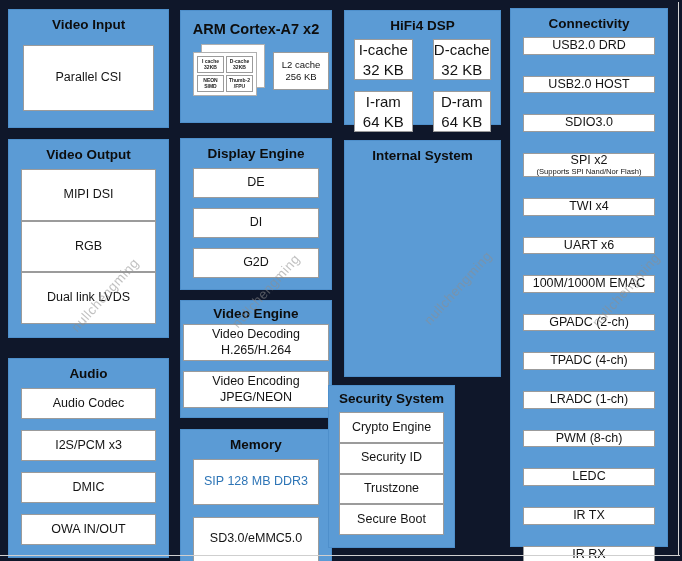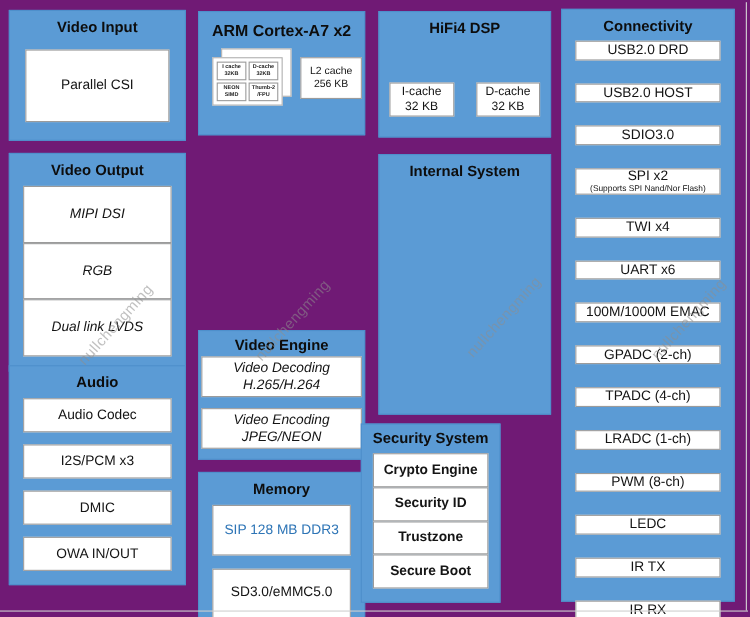--- a/index.html
+++ b/index.html
@@ -1,19 +1,19 @@
 <!DOCTYPE html>
 <html><head>
 <meta charset="utf-8">
 <style>
   html,body{margin:0;padding:0;background:#ffffff;}
   .page{
     position:relative;
     width:682px;height:561px;
-    background:#701a75;
+    background:#0f172a;
     font-family:"Liberation Sans", sans-serif;
     color:#111;
     overflow:hidden;
   }
   
   .group{
     position:absolute;
     background:#5b9bd5;
     border:1px solid #4e8fcb;
     box-sizing:border-box;
@@ -46,22 +46,22 @@
     line-height:1.25;
     color:#141414;
   }
   .pre{white-space:pre-line;}
   .accent{color:#2e75b6;}
 
   
   .g-video-input{left:8px;top:9px;width:161px;height:119px;}
   .g-video-input .items{padding:8px 14px 16px;}
   .g-video-output{left:8px;top:139px;width:161px;height:199px;}
-  .g-video-output .items{font-style:italic;}
-  .g-audio{left:8px;top:332px;width:161px;height:200px;}
+  .g-video-output .items{}
+  .g-audio{left:8px;top:358px;width:161px;height:200px;}
   .g-audio .items{gap:11px;padding-bottom:12px;}
   .items .white-box{flex:1;}
 
   
   .g-cpu{left:180px;top:10px;width:152px;height:113px;}
   .g-cpu .group-title{font-size:14.5px;padding-top:10px;}
   .cpu-body{position:relative;flex:1;}
   .cpu-cards{position:absolute;left:12px;top:2px;width:72px;height:52px;}
   .cpu-card{position:absolute;width:64px;height:44px;background:#ffffff;border:1px solid #b0b0b0;box-sizing:border-box;}
   .cpu-card.back{left:8px;top:0;}
@@ -70,34 +70,34 @@
     background:#fff;border:1px solid #9b9b9b;box-sizing:border-box;
     display:flex;align-items:center;justify-content:center;text-align:center;
     font-size:5px;font-weight:bold;line-height:1.15;white-space:pre-line;color:#222;
   }
   .l2-box{position:absolute;left:92px;top:10px;width:56px;height:38px;font-size:9.5px;font-weight:normal;}
 
   .g-display{left:180px;top:138px;width:152px;height:152px;}
   .g-display .items{gap:10px;padding-bottom:11px;}
   .g-video-engine{left:180px;top:300px;width:152px;height:118px;}
   .g-video-engine .group-title{padding-top:5px;padding-bottom:3px;}
-  .g-video-engine .items{gap:10px;padding:0 2px 9px;font-style:italic;}
+  .g-video-engine .items{gap:10px;padding:0 2px 9px;}
   .g-video-engine .white-box{font-size:12.5px;}
   .g-memory{left:180px;top:429px;width:152px;height:136px;}
   .g-memory .items{gap:12px;padding-bottom:2px;}
 
   
   .g-dsp{left:344px;top:10px;width:157px;height:115px;justify-content:space-between;}
   .dsp-grid{flex:1;display:grid;grid-template-columns:1fr 1fr;column-gap:20px;row-gap:11px;padding:1px 9px 11px;}
-  .dsp-grid .white-box{font-size:11px;line-height:1.3;margin-top:36px;}
+  .dsp-grid .white-box{font-size:15px;line-height:1.3;}
   .g-internal{left:344px;top:140px;width:157px;height:237px;}
   .g-internal .items{gap:9px;padding:1px 10px 12px;}
   .g-security{left:328px;top:385px;width:127px;height:163px;}
   .g-security .group-title{padding-top:5px;}
-  .g-security .items{gap:0;padding:1px 10px 12px;font-weight:bold;}
+  .g-security .items{gap:0;padding:1px 10px 12px;}
 
   
   .g-connectivity{left:510px;top:8px;width:158px;height:539px;}
   .conn-items{flex:1;display:flex;flex-direction:column;gap:21px;padding:1px 12px 13px;}
   .conn-item{flex:1;}
   .conn-item.two-line{flex:1.4;flex-direction:column;line-height:1.05;}
   .conn-sub{font-size:7.6px;color:#141414;margin-top:1px;white-space:nowrap;}
 
   
   .wm{
@@ -161,20 +161,28 @@
 SIMD</div>
           <div class="cpu-mini">Thumb-2
 /FPU</div>
         </div>
       </div>
       <div class="white-box l2-box pre">L2 cache
 256 KB</div>
     </div>
   </div>
 
+  <div class="group g-display">
+    <div class="group-title">Display Engine</div>
+    <div class="items">
+      <div class="white-box">DE</div>
+      <div class="white-box">DI</div>
+      <div class="white-box">G2D</div>
+    </div>
+  </div>
 
   <div class="group g-video-engine">
     <div class="group-title">Video Engine</div>
     <div class="items">
       <div class="white-box pre">Video Decoding
 H.265/H.264</div>
       <div class="white-box pre">Video Encoding
 JPEG/NEON</div>
     </div>
   </div>

